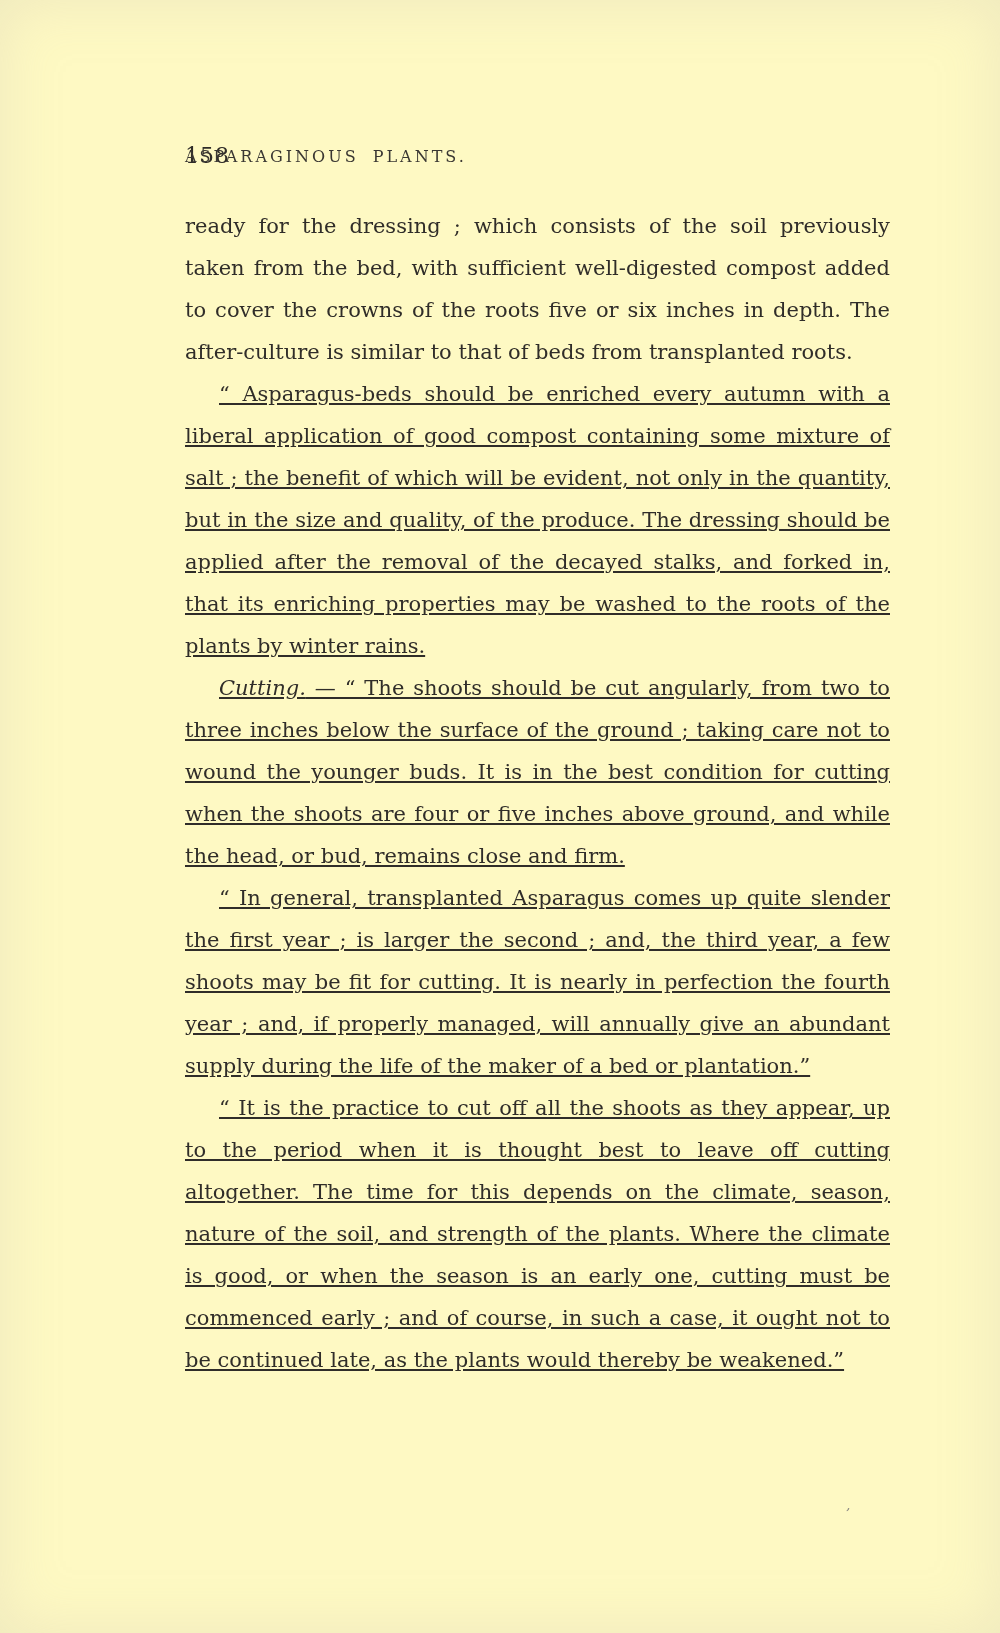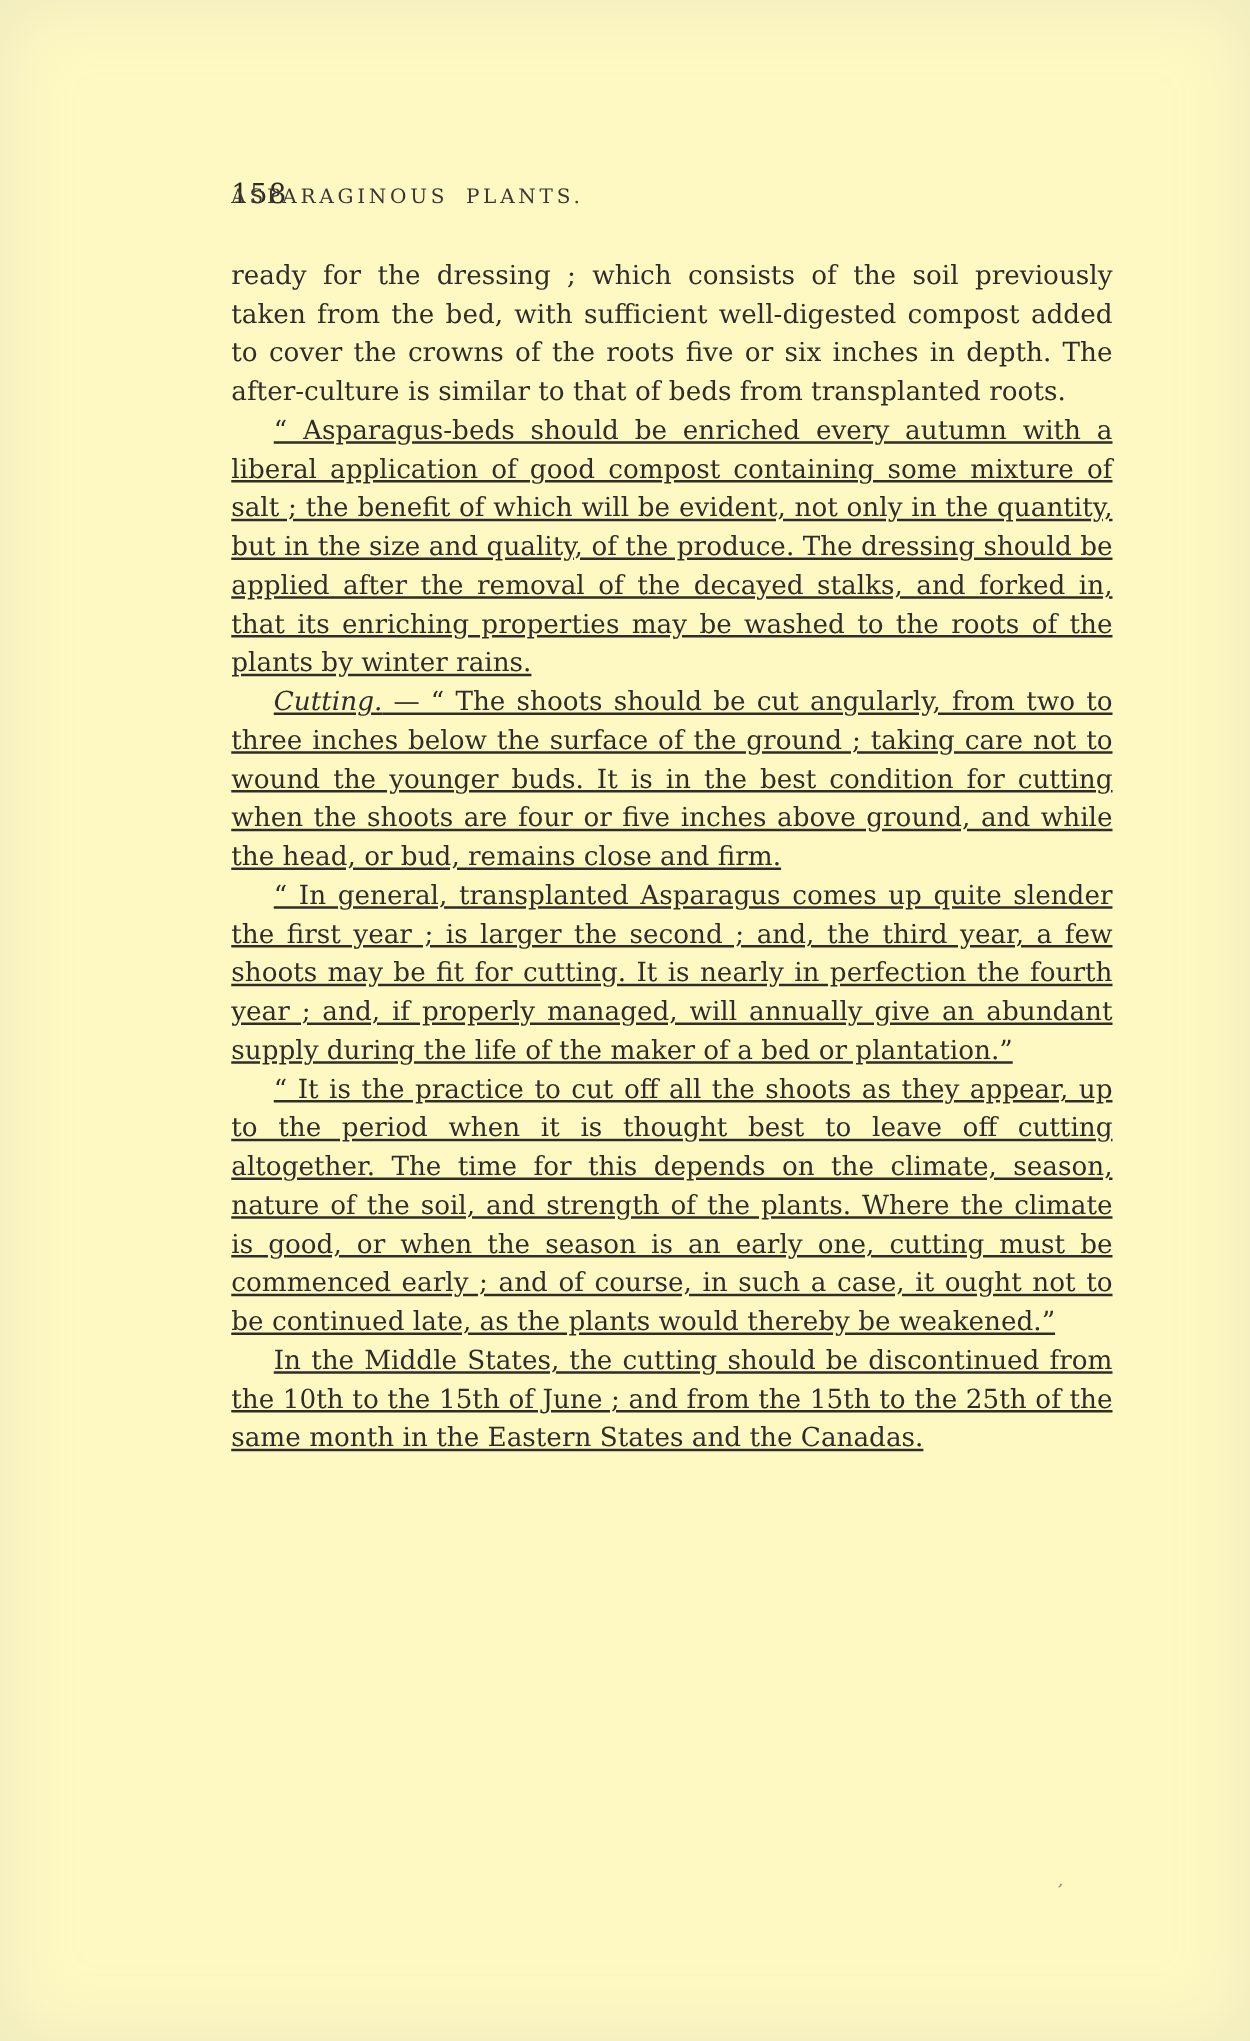--- a/index.html
+++ b/index.html
@@ -43,21 +43,21 @@
     letter-spacing: 3px;
     word-spacing: 6px;
     color: #3a3732;
   }
   .body-text {
     position: absolute;
     top: 205px;
     left: 185px;
     width: 705px;
     font-size: 21px;
-    line-height: 31px;
+    line-height: 42px;
     text-align: justify;
     color: #302d29;
   }
   .body-text p {
     margin: 0;
     padding: 0;
   }
   .body-text p.indent {
     text-indent: 34px;
     text-decoration: underline;
@@ -83,18 +83,17 @@
     <span class="page-number">158</span>
     <span class="running-title">ASPARAGINOUS PLANTS.</span>
   </div>
 
   <div class="body-text" id="paragraphs">
       <p>ready for the dressing ; which consists of the soil previously taken from the bed, with sufficient well-digested compost added to cover the crowns of the roots five or six inches in depth.  The after-culture is similar to that of beds from transplanted roots.</p>
       <p class="indent">“ Asparagus-beds should be enriched every autumn with a liberal application of good compost containing some mixture of salt ; the benefit of which will be evident, not only in the quantity, but in the size and quality, of the produce.  The dressing should be applied after the removal of the decayed stalks, and forked in, that its enriching properties may be washed to the roots of the plants by winter rains.</p>
       <p class="indent"><em>Cutting.</em> — “ The shoots should be cut angularly, from two to three inches below the surface of the ground ; taking care not to wound the younger buds.  It is in the best condition for cutting when the shoots are four or five inches above ground, and while the head, or bud, remains close and firm.</p>
       <p class="indent">“ In general, transplanted Asparagus comes up quite slender the first year ; is larger the second ; and, the third year, a few shoots may be fit for cutting.  It is nearly in perfection the fourth year ; and, if properly managed, will annually give an abundant supply during the life of the maker of a bed or plantation.”</p>
       <p class="indent">“ It is the practice to cut off all the shoots as they appear, up to the period when it is thought best to leave off cutting altogether.  The time for this depends on the climate, season, nature of the soil, and strength of the plants.  Where the climate is good, or when the season is an early one, cutting must be commenced early ; and of course, in such a case, it ought not to be continued late, as the plants would thereby be weakened.”</p>
-      <p class="indent">In the Middle States, the cutting should be discontinued from the 10th to the 15th of June ; and from the 15th to the 25th of the same month in the Eastern States and the Canadas.</p>
     </div>
 
   <span class="scan-artifact">’</span>
 
 </div>
 
 </body></html>

